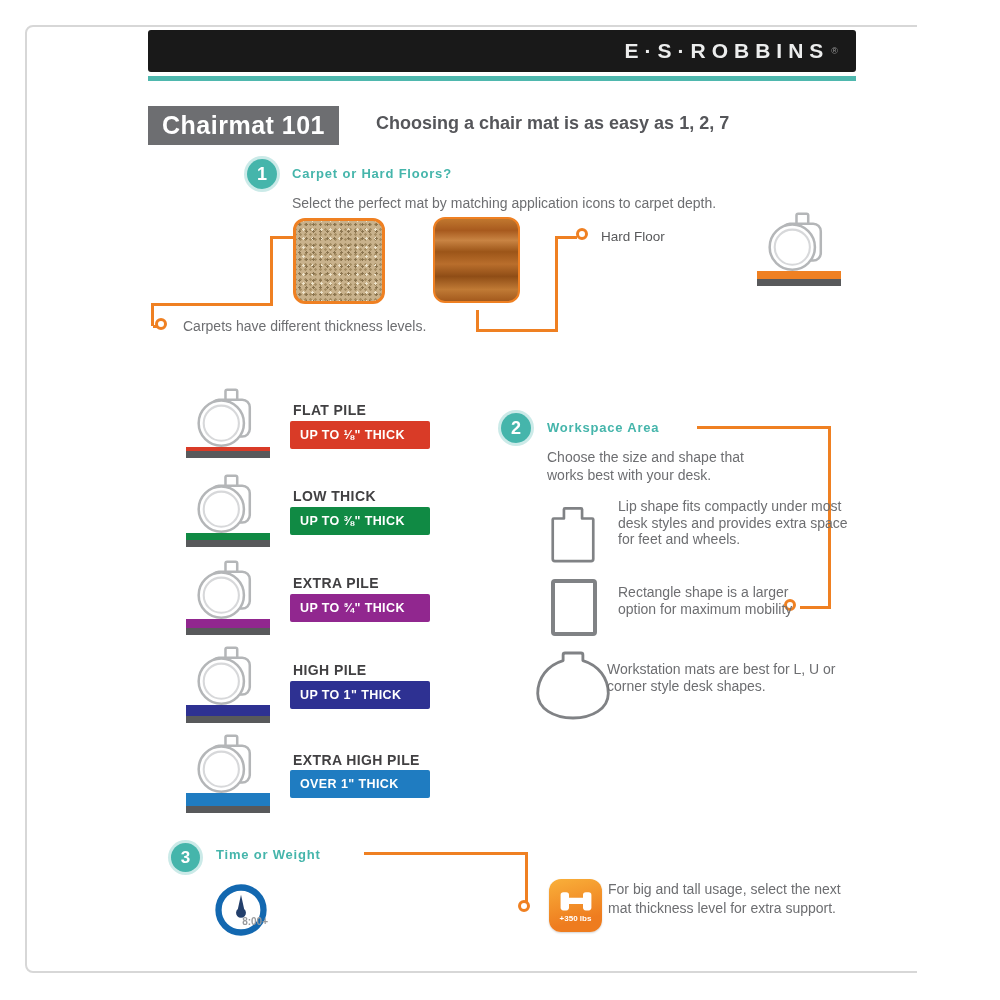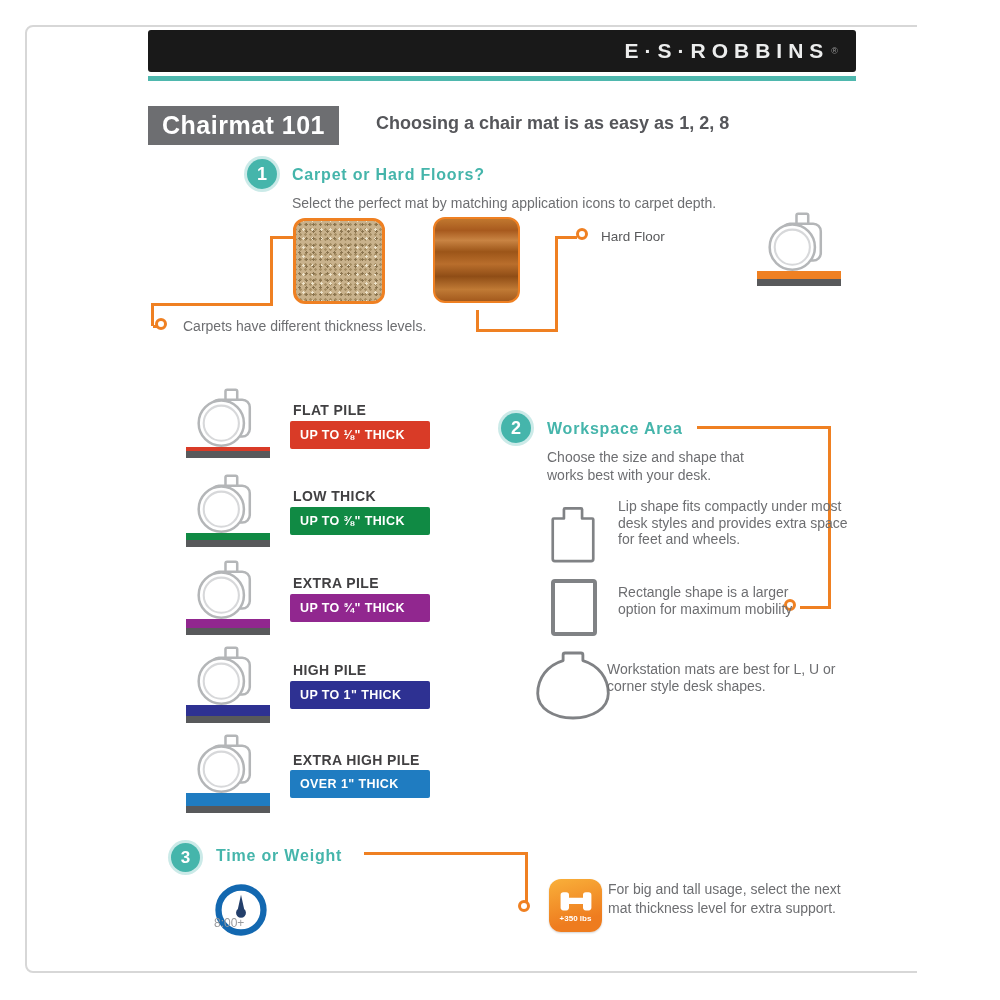--- a/index.html
+++ b/index.html
@@ -19,21 +19,21 @@
   .brand{color:#eceded;font-size:21px;font-weight:bold;letter-spacing:6px}
   .brand-reg{color:#9a9a9a;font-size:9px;vertical-align:top;margin-left:2px}
   .accent-line{position:absolute;left:148px;top:76px;width:708px;height:5px;background:#4fb8ae}
 
   
   .badge{position:absolute;left:148px;top:106px;background:#6d6e71;color:#fff;font-size:25px;font-weight:bold;padding:5px 14px;letter-spacing:0.5px}
   .tagline{position:absolute;left:376px;top:113px;color:#55565a;font-size:18px;font-weight:bold}
 
   
   .step-circle{position:absolute;border-radius:50%;background:var(--teal);color:#fff;font-weight:bold;display:flex;align-items:center;justify-content:center;box-shadow:0 0 0 3px rgba(69,181,171,0.28)}
-  .step-heading{position:absolute;color:var(--teal);font-size:16px;font-weight:bold;letter-spacing:0.8px}
+  .step-heading{position:absolute;color:var(--teal);font-size:13px;font-weight:bold;letter-spacing:0.8px}
   .body-text{position:absolute;color:var(--gray-text);font-size:14px;line-height:18px}
 
   
   .carpet-swatch{position:absolute;left:293px;top:218px;width:92px;height:86px;border:3px solid var(--orange);border-radius:12px;
     background-color:#c9b28c;
     background-image:radial-gradient(#8a744f 1px, transparent 1.4px),radial-gradient(#ece2ca 1px, transparent 1.4px),radial-gradient(#a58d63 1px, transparent 1.5px);
     background-size:7px 7px,9px 9px,5px 5px;background-position:0 0,3px 4px,2px 1px}
   .wood-swatch{position:absolute;left:433px;top:217px;width:87px;height:86px;border:2px solid var(--orange);border-radius:12px;
     background:linear-gradient(180deg,#c0772f 0%,#a85a1e 14%,#c98443 26%,#9c5518 40%,#b96e2c 55%,#8f4d16 70%,#c07a35 86%,#a35a1d 100%)}
 
@@ -53,38 +53,38 @@
   
   .pile-label{position:absolute;left:293px;color:var(--dark);font-size:14px;font-weight:bold;letter-spacing:0.4px}
   .pile-box{position:absolute;left:290px;width:140px;height:28px;border-radius:2px;color:#fff;font-size:12.5px;font-weight:bold;letter-spacing:0.4px;line-height:28px;padding-left:10px}
 
   
   .shape-outline{position:absolute}
   .rect-shape{position:absolute;left:551px;top:579px;width:46px;height:57px;border:4px solid #808285;border-radius:4px;background:#fff}
 
   
   .clock-icon{position:absolute;left:214px;top:883px;width:54px;height:54px}
-  .clock-label{position:absolute;left:0;right:0;top:33px;text-align:left;font-size:12px;font-weight:normal;color:#989a9d}
+  .clock-label{position:absolute;left:0;right:0;top:33px;text-align:right;font-size:10px;font-weight:bold;color:#989a9d}
   .weight-icon{position:absolute;left:549px;top:879px;width:53px;height:53px;border-radius:12px;background:linear-gradient(165deg,#f9b03a 0%,#ee7c1f 75%);display:flex;flex-direction:column;align-items:center;justify-content:center;box-shadow:0 1px 2px rgba(0,0,0,0.18)}
   .weight-label{color:#fff;font-size:8px;font-weight:bold;margin-top:-2px}
 </style>
 </head>
 <body>
 
 <div id="canvas">
   <div class="card"></div>
 
   <div class="brand-bar">
     <span class="brand">E·S·ROBBINS</span>
       <span class="brand-reg">®</span>
   </div>
   <div class="accent-line"></div>
 
   <div class="badge">Chairmat 101</div>
-  <div class="tagline">Choosing a chair mat is as easy as 1, 2, 8</div>
+  <div class="tagline">Choosing a chair mat is as easy as 1, 2, 7</div>
 
   <div class="step-circle" style="left:247px;top:159px;width:30px;height:30px;font-size:18px">1</div>
   <div class="step-heading" style="left:292px;top:166px">Carpet or Hard Floors?</div>
   <div class="body-text" style="left:292px;top:194px;width:480px">Select the perfect mat by matching application icons to carpet depth.</div>
 
   <div class="carpet-swatch"></div>
   <div class="wood-swatch"></div>
 
   <div>
     <div class="oline" style="left:270px;top:236px;width:24px;height:3px"></div>

